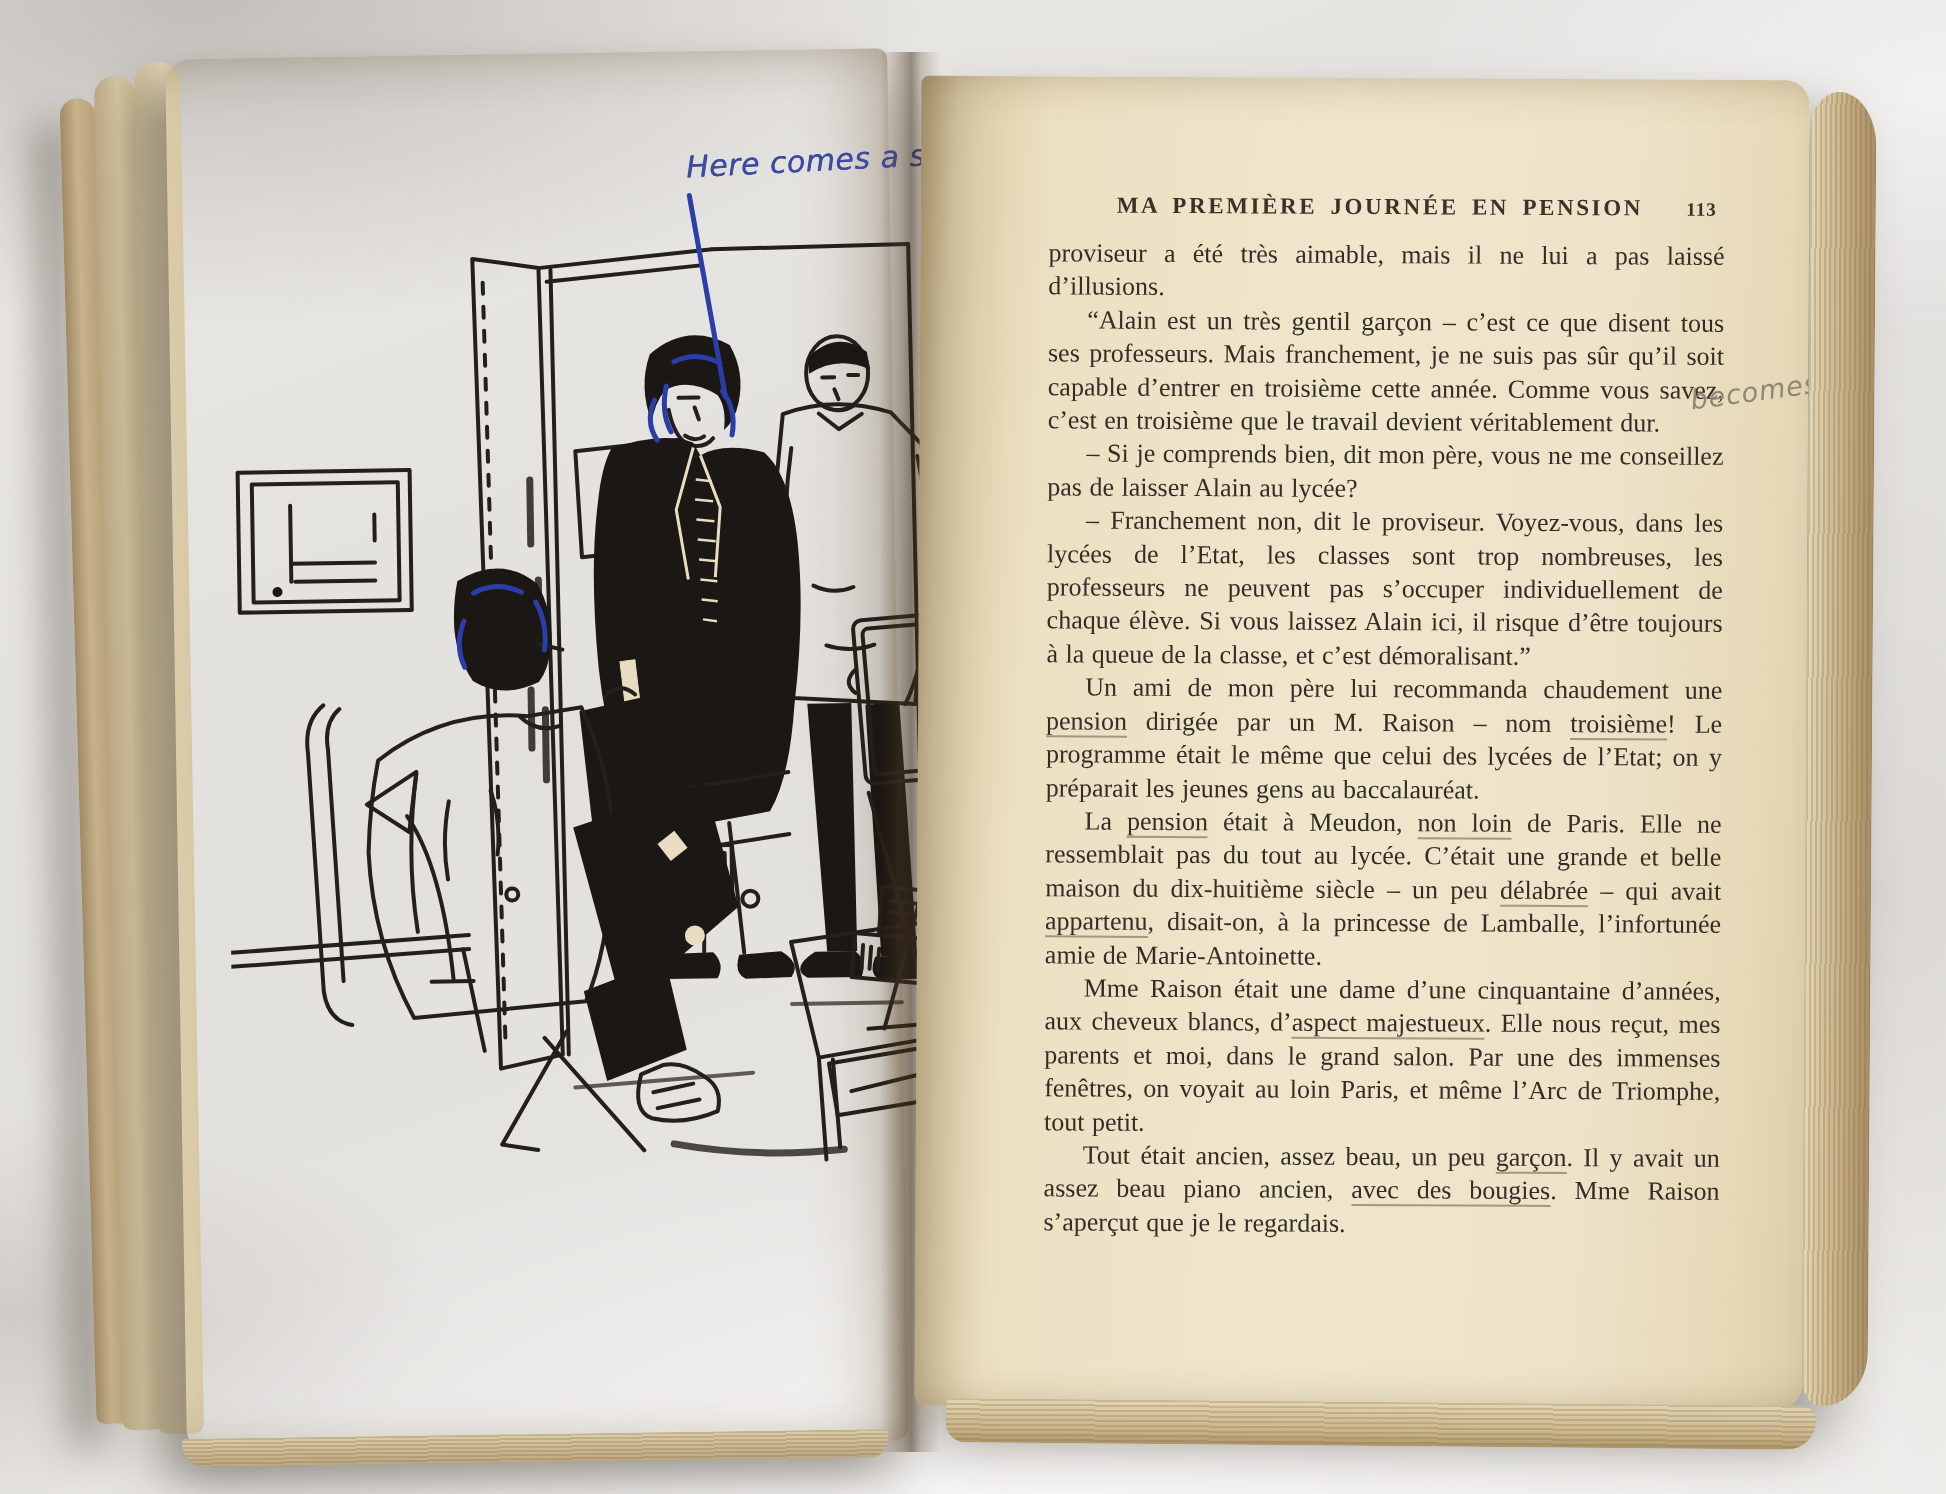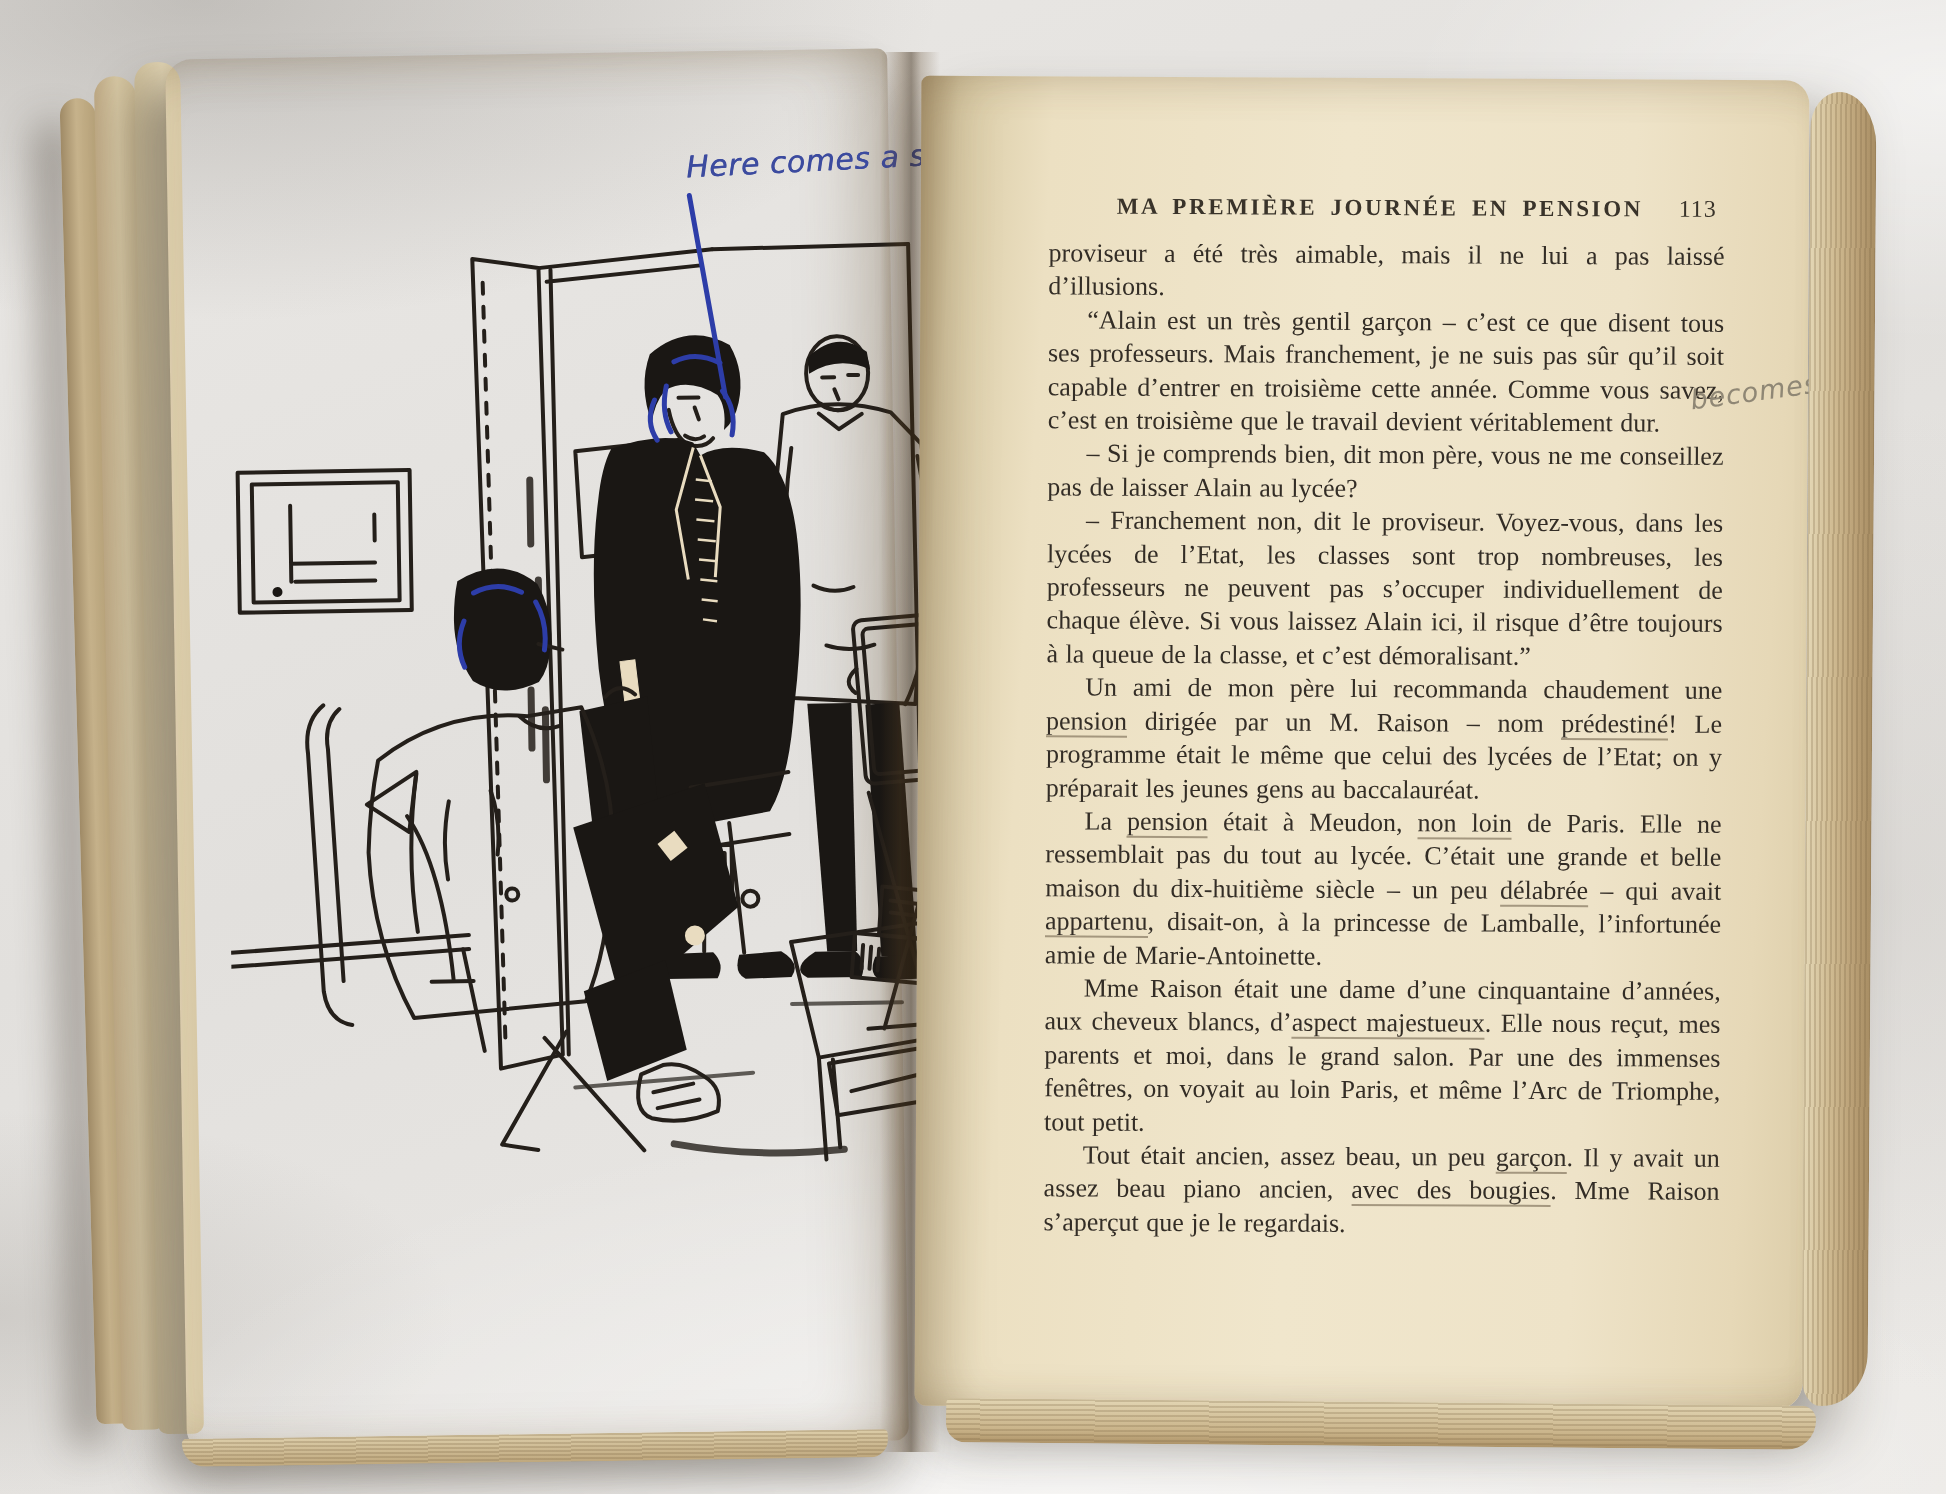--- a/index.html
+++ b/index.html
@@ -52,21 +52,21 @@
     background:linear-gradient(93deg,#bfac85 0%,#dacca7 4%,#ece0c2 14%,#f0e6cc 45%,
                #eee3c8 75%,#e6d8b7 92%,#dccda9 100%);
     box-shadow:40px 30px 54px rgba(70,62,50,.3), 0 38px 46px rgba(70,62,50,.24),
       inset 40px 0 60px -24px rgba(95,72,40,.38),
       inset 0 30px 46px -34px rgba(130,105,66,.25),
       inset 0 -24px 40px -30px rgba(130,105,66,.28);
   }
   .running-head{position:absolute;top:116px;left:196px;width:600px;
     display:flex;justify-content:space-between;align-items:baseline;color:#39332a;}
   .rh-title{font-weight:bold;font-size:23px;letter-spacing:2.6px;word-spacing:5px;}
-  .rh-num{font-weight:normal;font-size:24px;letter-spacing:1px;text-align:right;}
+  .rh-num{font-weight:bold;font-size:19px;letter-spacing:1px;text-align:right;}
   .body-text{position:absolute;left:128px;top:160px;width:676px;
     font-size:26px;line-height:33.4px;color:#332d26;text-align:justify;
     word-spacing:1px;}
   .para{margin:0;text-indent:0;}
   .para.ind{text-indent:1.5em;}
   .u{border-bottom:2.5px solid rgba(104,90,68,.55);}
   .margin-note{position:absolute;left:770px;top:296px;
     font-family:"DejaVu Sans",sans-serif;font-style:italic;font-size:27px;
     color:#8f8775;transform:rotate(-8deg);letter-spacing:1px;white-space:nowrap;}
   
@@ -234,21 +234,21 @@
   <div class="page-right">
     <div class="running-head">
       <span class="rh-title">MA PREMIÈRE JOURNÉE EN PENSION</span>
       <span class="rh-num">113</span>
     </div>
     <div class="body-text">
         <p class="para"><span>proviseur a été très aimable, mais il ne lui a pas laissé d’illusions.</span></p>
         <p class="para ind"><span>“Alain est un très gentil garçon – c’est ce que disent tous ses professeurs. Mais franchement, je ne suis pas sûr qu’il soit capable d’entrer en troisième cette année. Comme vous savez, c’est en troisième que le travail devient véritablement dur.</span></p>
         <p class="para ind"><span>– Si je comprends bien, dit mon père, vous ne me conseillez pas de laisser Alain au lycée?</span></p>
         <p class="para ind"><span>– Franchement non, dit le proviseur. Voyez-vous, dans les lycées de l’Etat, les classes sont trop nombreuses, les professeurs ne peuvent pas s’occuper individuellement de chaque élève. Si vous laissez Alain ici, il risque d’être toujours à la queue de la classe, et c’est démoralisant.”</span></p>
-        <p class="para ind"><span>Un ami de mon père lui recommanda chaudement une </span><span class="u">pension</span><span> dirigée par un M. Raison – nom </span><span class="u">prédestiné</span><span>! Le programme était le même que celui des lycées de l’Etat; on y préparait les jeunes gens au baccalauréat.</span></p>
+        <p class="para ind"><span>Un ami de mon père lui recommanda chaudement une </span><span class="u">pension</span><span> dirigée par un M. Raison – nom </span><span class="u">troisième</span><span>! Le programme était le même que celui des lycées de l’Etat; on y préparait les jeunes gens au baccalauréat.</span></p>
         <p class="para ind"><span>La </span><span class="u">pension</span><span> était à Meudon, </span><span class="u">non loin</span><span> de Paris. Elle ne ressemblait pas du tout au lycée. C’était une grande et belle maison du dix-huitième siècle – un peu </span><span class="u">délabrée</span><span> – qui avait </span><span class="u">appartenu</span><span>, disait-on, à la princesse de Lamballe, l’infortunée amie de Marie-Antoinette.</span></p>
         <p class="para ind"><span>Mme Raison était une dame d’une cinquantaine d’années, aux cheveux blancs, d’</span><span class="u">aspect majestueux</span><span>. Elle nous reçut, mes parents et moi, dans le grand salon. Par une des immenses fenêtres, on voyait au loin Paris, et même l’Arc de Triomphe, tout petit.</span></p>
         <p class="para ind"><span>Tout était ancien, assez beau, un peu </span><span class="u">garçon</span><span>. Il y avait un assez beau piano ancien, </span><span class="u">avec des bougies</span><span>. Mme Raison s’aperçut que je le regardais.</span></p>
       </div>
     <div class="margin-note">becomes</div>
   </div>
 
   <div class="edge-right"></div>
   <div class="edge-bottom-right"></div>
   <div class="edge-bottom-left"></div>

